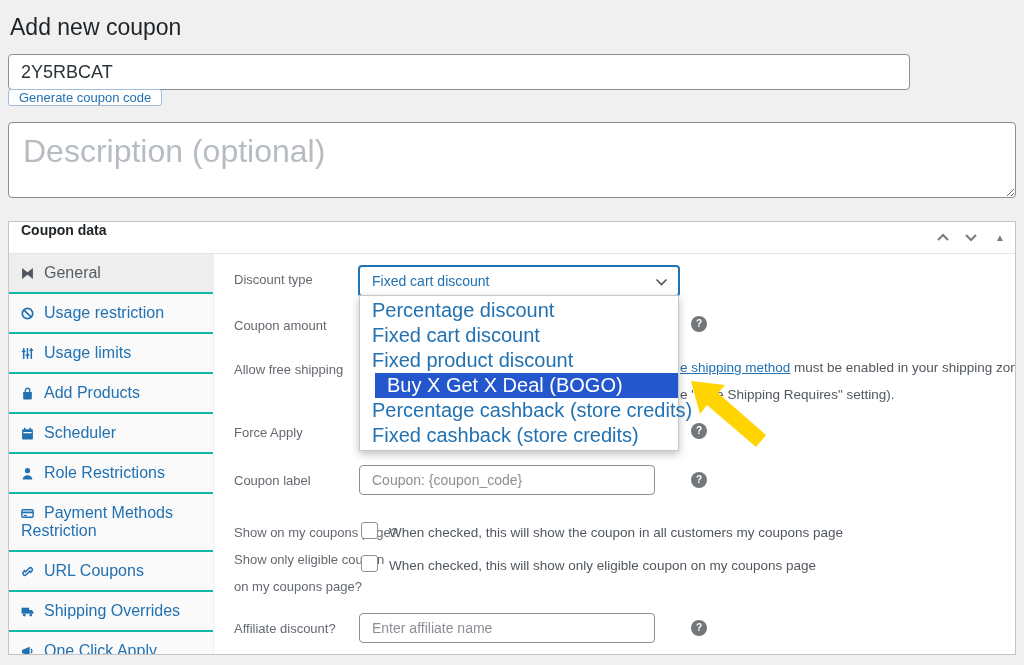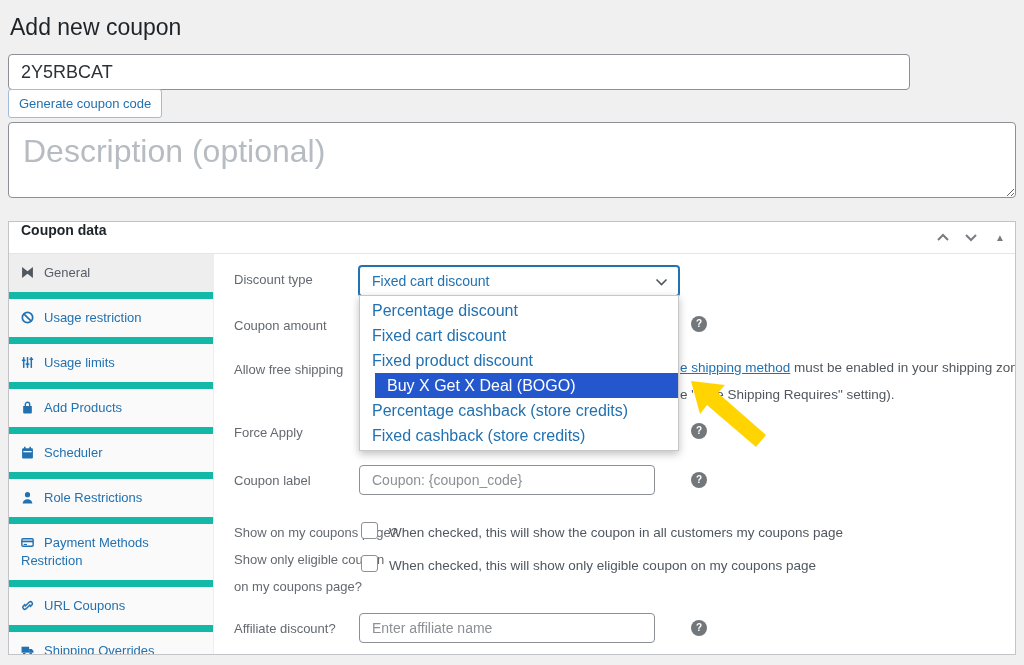--- a/index.html
+++ b/index.html
@@ -5,60 +5,60 @@
   * { margin:0; padding:0; box-sizing:border-box; }
   html,body { width:1024px; height:665px; overflow:hidden; }
   body { background:#f0f0f1; font-family:"Liberation Sans", sans-serif; color:#3c434a; position:relative; }
 
   .page-title { position:absolute; left:10px; top:14px; font-size:23px; font-weight:400; color:#1d2327; }
 
   .code-input { position:absolute; left:8px; top:54px; width:902px; height:36px; background:#fff;
     border:1px solid #8c8f94; border-radius:4px; font-size:18px; color:#2c3338; padding:0 12px;
     font-family:"Liberation Sans", sans-serif; }
 
-  .generate-btn { position:absolute; left:8px; top:89px; height:29px; padding:0 10px; background:#fff;
+  .generate-btn { position:absolute; left:8px; top:89px; height:17px; padding:0 10px; background:#fff;
     border:1px solid #9db2d0; border:1px solid #a0bcd8; border-radius:3px; color:#2271b1; font-size:13px;
     font-family:"Liberation Sans", sans-serif; cursor:pointer; }
 
   .desc-area { position:absolute; left:8px; top:122px; width:1008px; height:76px; background:#fff;
     border:1px solid #8c8f94; border-radius:4px; font-size:32px; padding:10px 14px; resize:both;
     font-family:"Liberation Sans", sans-serif; color:#701a75; }
   .desc-area::placeholder { color:#b6bcc2; opacity:1; }
 
   .panel { position:absolute; left:8px; top:221px; width:1008px; height:434px; background:#fff;
     border:1px solid #c3c4c7; overflow:hidden; }
   .panel-header { height:32px; border-bottom:1px solid #e5e5e5; display:flex; padding:0 10px 0 12px; }
   .panel-title { font-size:14px; font-weight:700; color:#1d2327; flex:1; }
   .hdr-btn { background:none; border:none; color:#787c82; cursor:pointer; padding:0 7px; display:flex; align-items:center; }
   .hdr-tri { font-size:10px; color:#787c82; padding-left:10px; cursor:pointer; background:none; border:none; }
 
   .panel-body { display:flex; height:401px; }
 
   .sidebar { width:205px; background:#fafafa; border-right:1px solid #eee; }
-  .side-item { display:block; padding:10px 12px 10px 12px; border-bottom:7px solid #14b8a6; font-size:13px;
+  .side-item { display:block; padding:10px 12px 10px 12px; border-bottom:2px solid #14b8a6; font-size:16px;
     color:#2271b1; cursor:pointer; line-height:18px; }
   .side-item .lbl { margin-left:10px; }
   .side-item.active { background:#eee; color:#555d66; }
   .side-icon { display:inline-block; width:13px; height:13px; vertical-align:-2px; }
   .side-icon svg { display:block; width:13px; height:13px; }
 
   .main { position:relative; flex:1; }
   .f-label { position:absolute; left:20px; font-size:13px; color:#646970; }
   .help { position:absolute; width:16px; height:16px; border-radius:50%; background:#72777c; color:#fff;
     font-size:10px; font-weight:700; text-align:center; line-height:16px; cursor:pointer; }
 
   .select-box { position:absolute; left:145px; top:12px; width:320px; height:30px; background:#fff;
     border:1px solid #2271b1; box-shadow:0 0 0 1px #2271b1; border-radius:3px; display:flex; align-items:center;
     padding:0 10px 0 12px; cursor:pointer; }
   .select-value { flex:1; font-size:14px; color:#2271b1; }
   .select-caret { color:#50575e; }
 
   .dropdown { position:absolute; left:145px; top:41px; width:320px; background:#fff;
     border:1px solid #c7c7c7; box-shadow:0 3px 8px rgba(0,0,0,.25); padding:2px 0; z-index:5; }
-  .opt { height:25px; line-height:25px; padding:0 12px; font-size:16px; color:#2271b1; cursor:pointer; white-space:nowrap; }
+  .opt { height:25px; line-height:25px; padding:0 12px; font-size:20px; color:#2271b1; cursor:pointer; white-space:nowrap; }
   .opt.hl { background:#2457cd; color:#fff;margin-left:15px; }
 
   .text-input { position:absolute; background:#fff; border:1px solid #8c8f94; border-radius:4px;
     width:296px; height:30px; left:145px; font-size:14px; padding:0 12px; color:#2c3338;
     font-family:"Liberation Sans", sans-serif; }
   .text-input::placeholder { color:#8c8f94; opacity:1; }
 
   .frag { position:absolute; font-size:13.5px; color:#50575e; white-space:nowrap; }
   .frag a { color:#2271b1; text-decoration:underline; cursor:pointer; }
 

